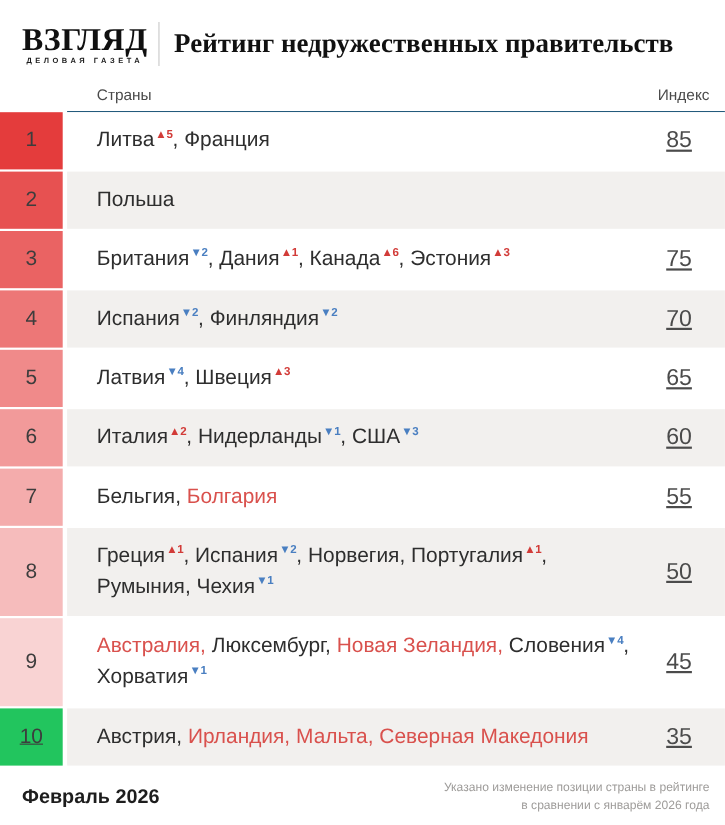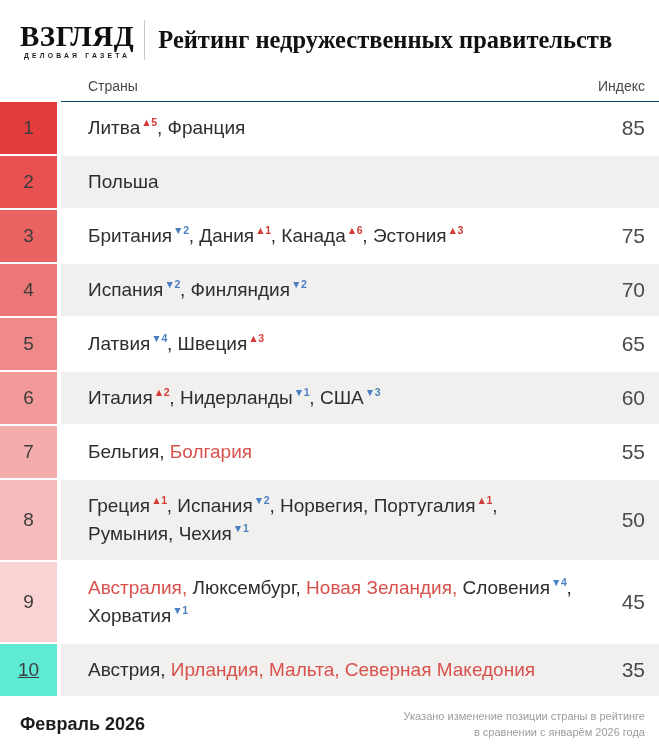--- a/index.html
+++ b/index.html
@@ -67,22 +67,22 @@
   .country { white-space: nowrap; }
   .chg {
     display: inline-block;
     font-size: 10.5px; font-weight: 700;
     vertical-align: 8px; line-height: 10px;
     letter-spacing: -0.3px; margin-left: 1px;
   }
   .index-cell {
     flex: none; width: 70px;
     display: flex; align-items: center; justify-content: flex-end;
-    padding-right: 14px;
-    font-size: 21px; color: #4b4b4b;
+    padding-right: 30px;
+    font-size: 21px; color: #4b4b4b; text-decoration: underline;
   }
 
   
   .footer {
     display: flex; justify-content: space-between; align-items: center;
     padding: 12px 14px 0 20px;
   }
   .footer-date { font-size: 18px; font-weight: 700; color: #1d1d1d; }
   .footer-note {
     text-align: right; font-size: 11px; line-height: 16px; color: #9e9c9a;
@@ -164,21 +164,21 @@
         </div>
       </div>
       <div class="row">
         <div class="rank-cell" style="background: rgb(249, 211, 211);">9</div>
         <div class="content-cell">
           <div class="countries"><span class="country"><span style="color: rgb(217, 81, 77);">Австралия</span></span><span style="color: rgb(217, 81, 77);">, </span><span class="country"><span>Люксембург</span></span><span>, </span><span class="country"><span style="color: rgb(217, 81, 77);">Новая Зеландия</span></span><span style="color: rgb(217, 81, 77);">, </span><span class="country"><span>Словения</span><span class="chg" style="color: rgb(74, 127, 193);">▼4</span></span><span>, </span><span class="country"><span>Хорватия</span><span class="chg" style="color: rgb(74, 127, 193);">▼1</span></span></div>
           <div class="index-cell">45</div>
         </div>
       </div>
       <div class="row even">
-        <div class="rank-cell" style="background: #5eead4; text-decoration: underline;">10</div>
+        <div class="rank-cell" style="background: #22c55e; text-decoration: underline;">10</div>
         <div class="content-cell">
           <div class="countries"><span class="country"><span>Австрия</span></span><span>, </span><span class="country"><span style="color: rgb(217, 81, 77);">Ирландия</span></span><span style="color: rgb(217, 81, 77);">, </span><span class="country"><span style="color: rgb(217, 81, 77);">Мальта</span></span><span style="color: rgb(217, 81, 77);">, </span><span class="country"><span style="color: rgb(217, 81, 77);">Северная Македония</span></span></div>
           <div class="index-cell">35</div>
         </div>
       </div>
     </div>
 
   <div class="footer">
     <div class="footer-date">Февраль 2026</div>
     <div class="footer-note">

